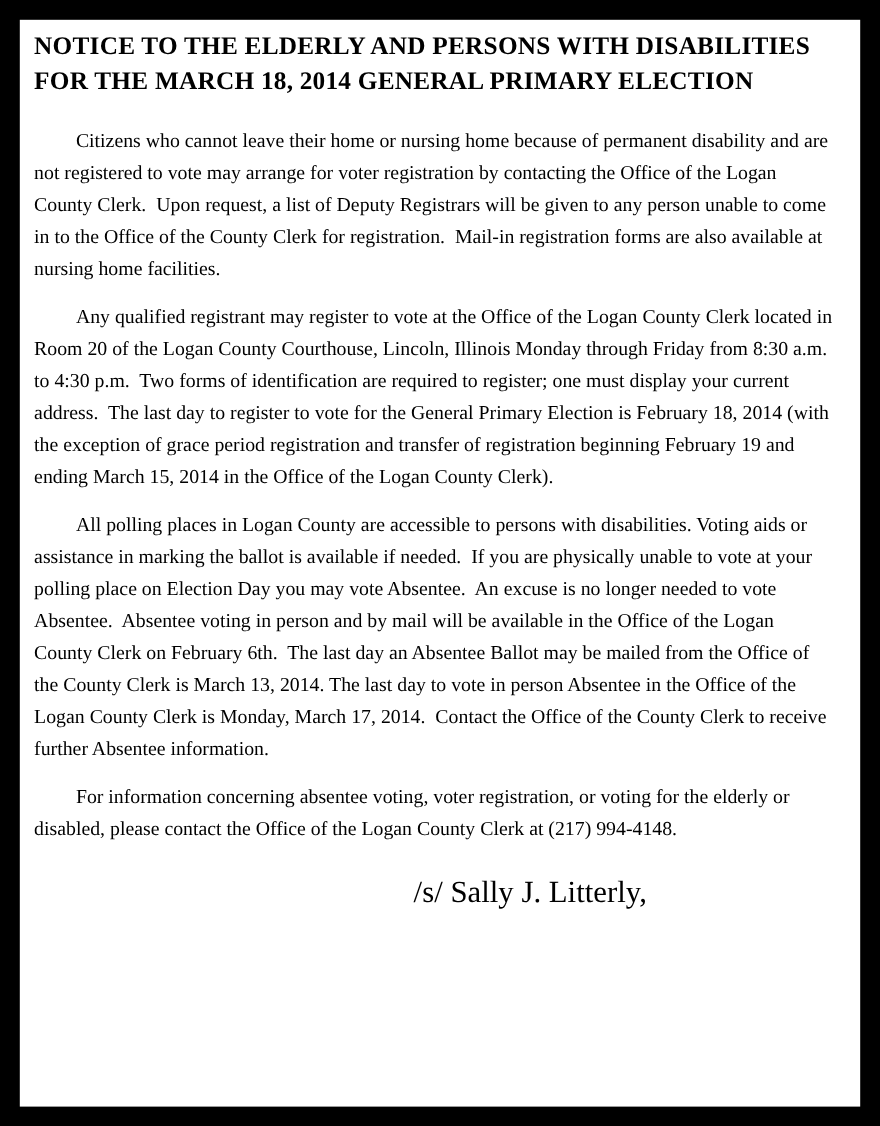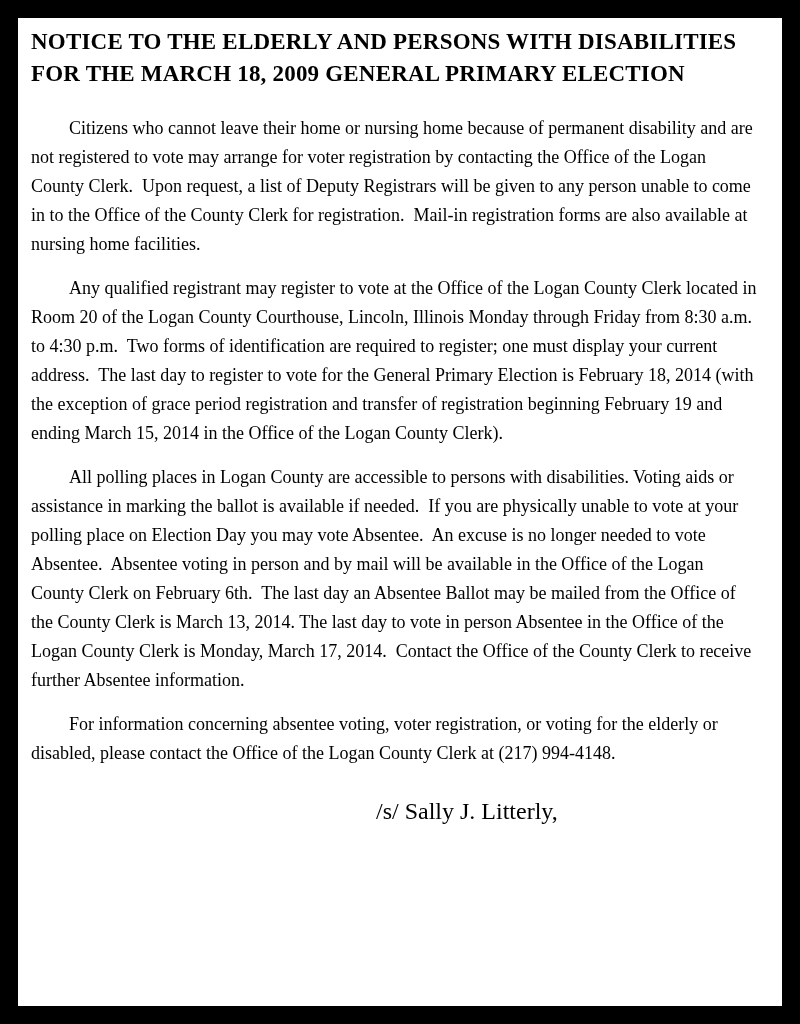--- a/index.html
+++ b/index.html
@@ -36,36 +36,36 @@
   .para {
     font-size: 18px;
     line-height: 29px;
     margin: 0 0 15px 0;
     text-indent: 38px;
     white-space: pre-wrap;
   }
   .signature {
     margin-top: 29px;
     margin-left: 345px;
-    font-size: 24px;
+    font-size: 28px;
     line-height: 29px;
   }
   .signature .sig-line-2 {
     padding-left: 16px;
   }
 </style>
 </head>
 <body>
 
 <div class="canvas">
   <div class="page">
 
     <div class="notice-title">
       <div>NOTICE TO THE ELDERLY AND PERSONS WITH DISABILITIES</div>
-      <div>FOR THE MARCH 18, 2009 GENERAL PRIMARY ELECTION</div>
+      <div>FOR THE MARCH 18, 2014 GENERAL PRIMARY ELECTION</div>
     </div>
 
     <p class="para">Citizens who cannot leave their home or nursing home because of permanent disability and are not registered to vote may arrange for voter registration by contacting the Office of the Logan County Clerk.  Upon request, a list of Deputy Registrars will be given to any person unable to come in to the Office of the County Clerk for registration.  Mail-in registration forms are also available at nursing home facilities.</p>
 
     <p class="para">Any qualified registrant may register to vote at the Office of the Logan County Clerk located in Room 20 of the Logan County Courthouse, Lincoln, Illinois Monday through Friday from 8:30 a.m. to 4:30 p.m.  Two forms of identification are required to register; one must display your current address.  The last day to register to vote for the General Primary Election is February 18, 2014 (with the exception of grace period registration and transfer of registration beginning February 19 and ending March 15, 2014 in the Office of the Logan County Clerk).</p>
 
     <p class="para">All polling places in Logan County are accessible to persons with disabilities. Voting aids or assistance in marking the ballot is available if needed.  If you are physically unable to vote at your polling place on Election Day you may vote Absentee.  An excuse is no longer needed to vote Absentee.  Absentee voting in person and by mail will be available in the Office of the Logan County Clerk on February 6th.  The last day an Absentee Ballot may be mailed from the Office of the County Clerk is March 13, 2014. The last day to vote in person Absentee in the Office of the Logan County Clerk is Monday, March 17, 2014.  Contact the Office of the County Clerk to receive further Absentee information.</p>
 
     <p class="para">For information concerning absentee voting, voter registration, or voting for the elderly or disabled, please contact the Office of the Logan County Clerk at (217) 994-4148.</p>
 

